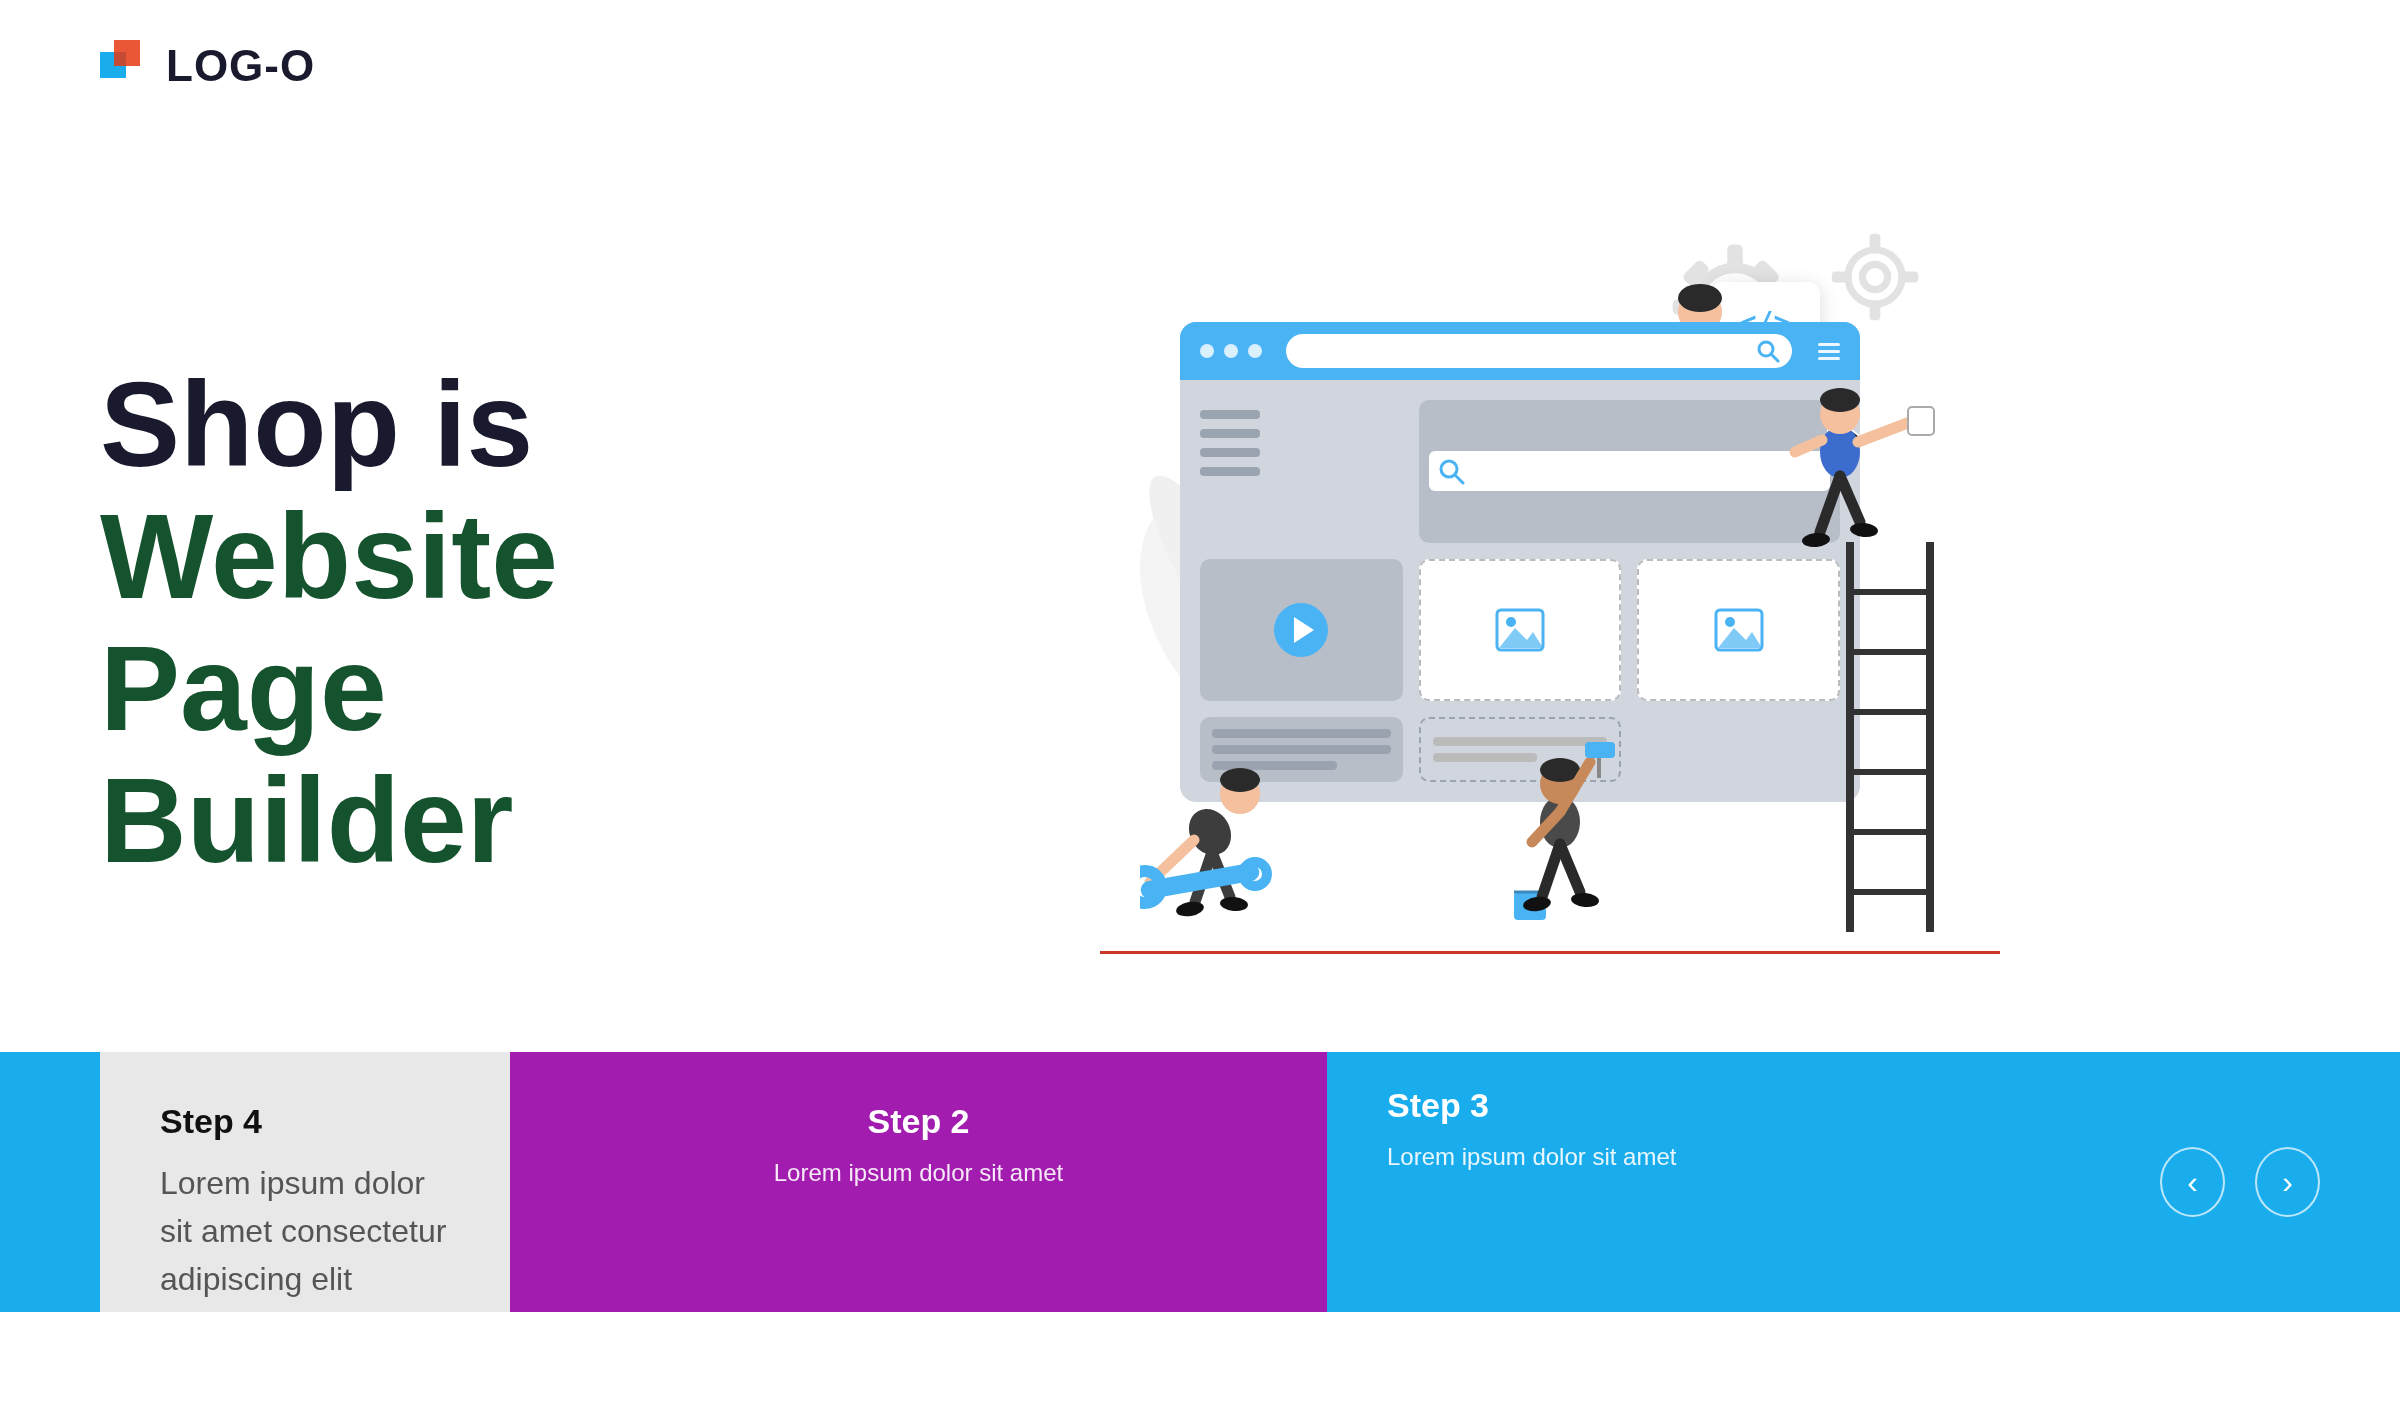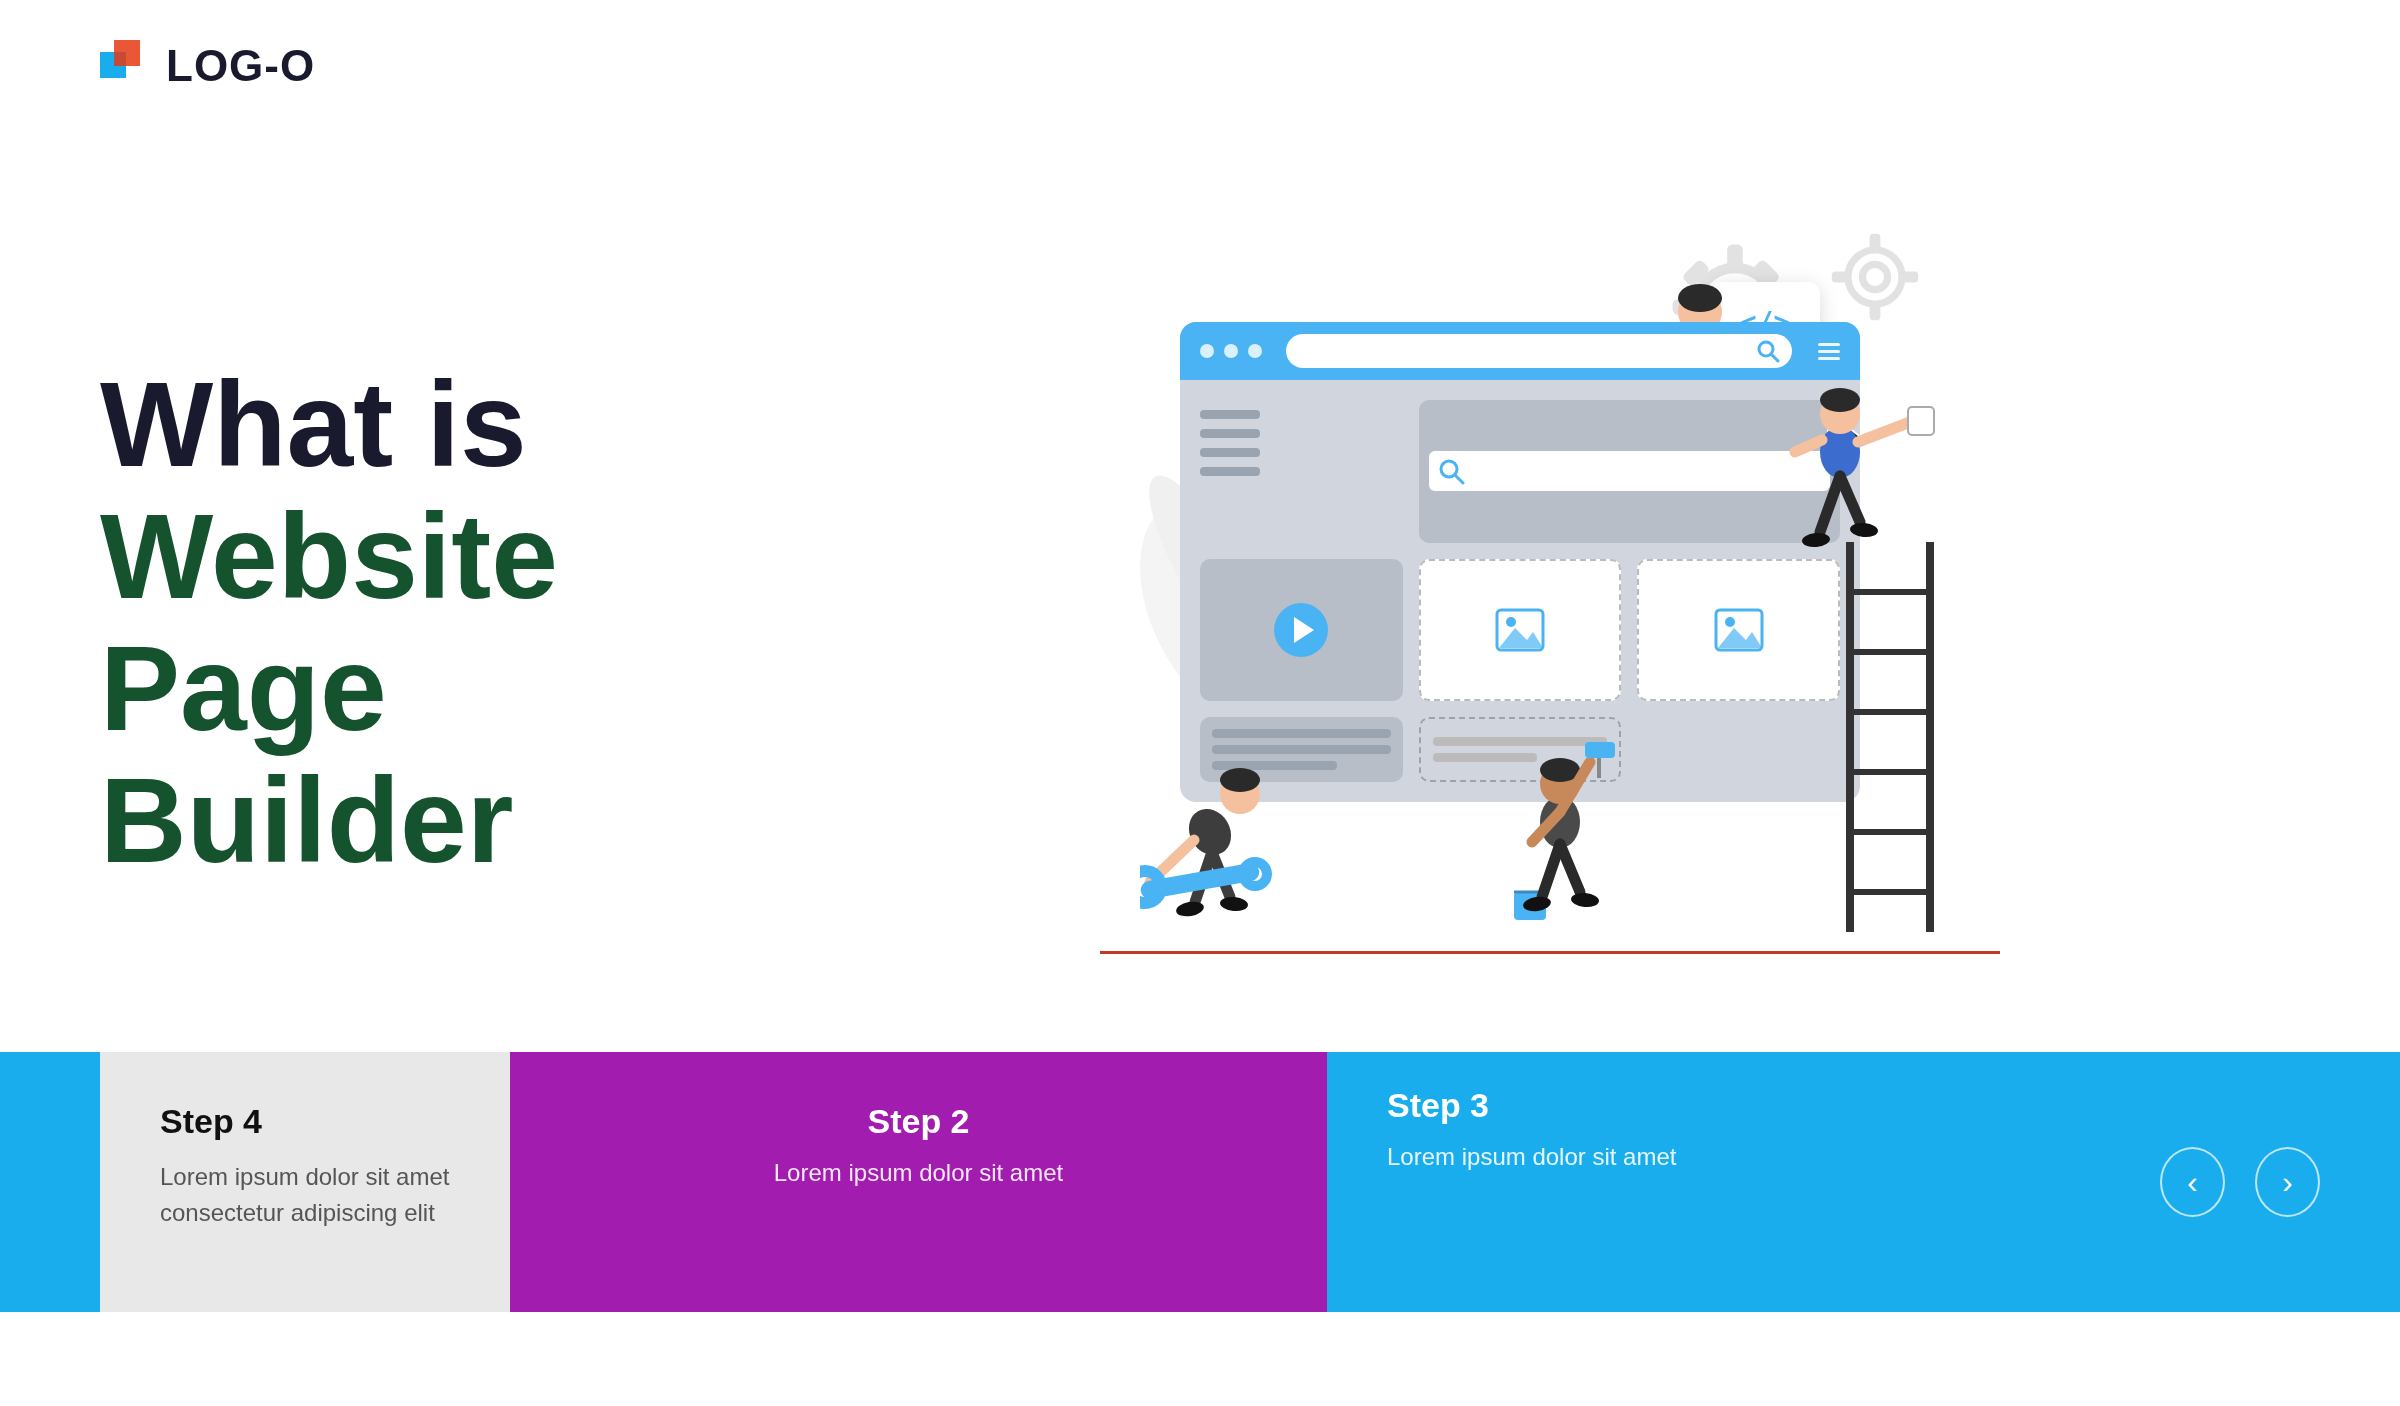--- a/index.html
+++ b/index.html
@@ -96,21 +96,21 @@
       width: 410px;
       flex-shrink: 0;
     }
     .step-1 h3 {
       font-size: 34px;
       font-weight: 800;
       color: #111;
       margin-bottom: 18px;
     }
     .step-1 p {
-      font-size: 24px;
+      font-size: 32px;
       color: #555;
       line-height: 1.5;
     }
     .step-2 {
       background: #a21caf;
       padding: 50px 92px;
       flex: 1;
       text-align: center;
     }
     .step-2 h3 {
@@ -311,21 +311,21 @@
         <rect x="14" y="0" width="26" height="26" fill="#e53a14" opacity="0.85"></rect>
       </svg>
     </div>
     <span class="logo-text">LOG-O</span>
   </div>
 </nav>
 
 <section class="hero">
   <div class="hero-text">
     <h1 class="hero-title">
-      <span>What is </span><span class="highlight">Website</span><br>
+      <span>Shop is </span><span class="highlight">Website</span><br>
       <span class="highlight">Page Builder</span>
     </h1>
   </div>
 
   <div class="hero-illustration">
     <div class="illustration-container">
 
       <svg class="leaf" style="left:-40px;top:200px;width:300px;height:300px;" viewBox="0 0 300 300">
         <ellipse cx="150" cy="200" rx="80" ry="130" fill="#aaa" transform="rotate(-30 150 150)"></ellipse>
         <ellipse cx="150" cy="150" rx="30" ry="110" fill="#888" transform="rotate(-30 150 150)"></ellipse>

